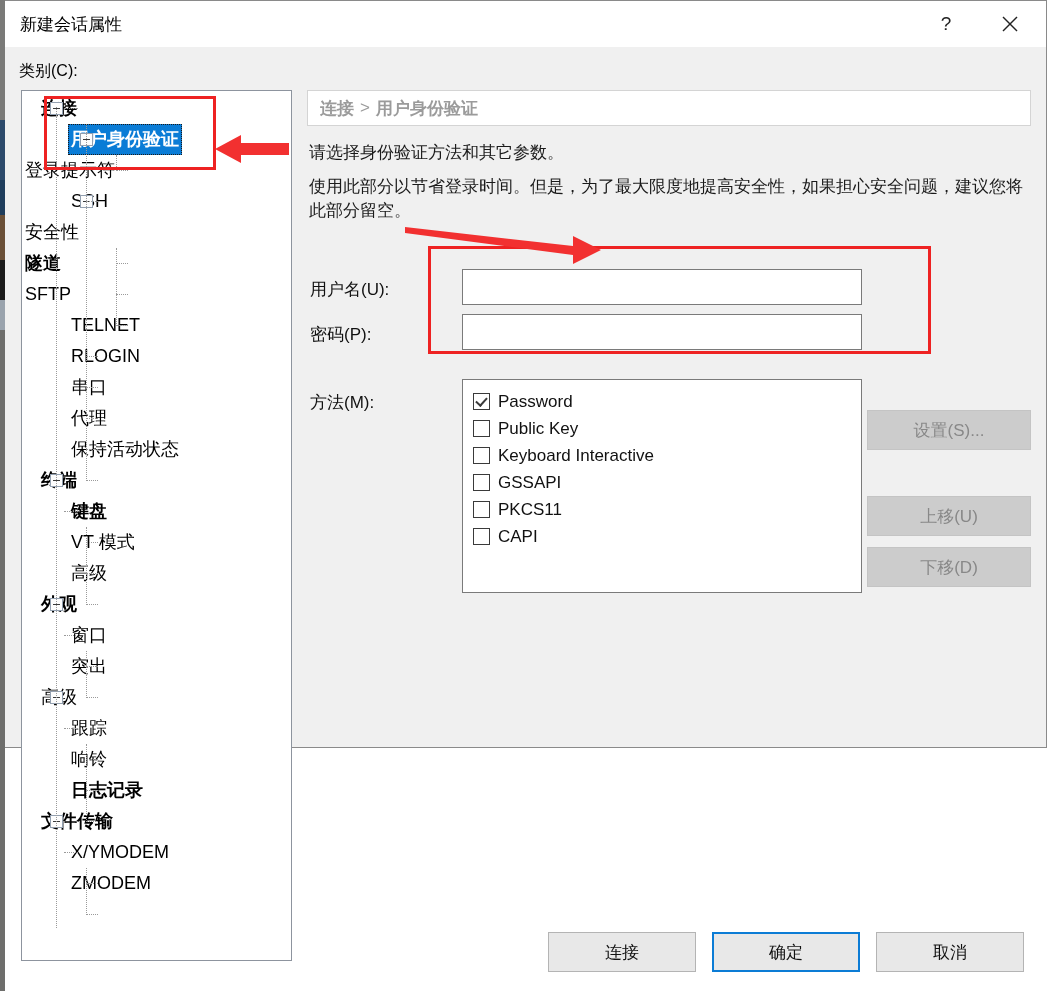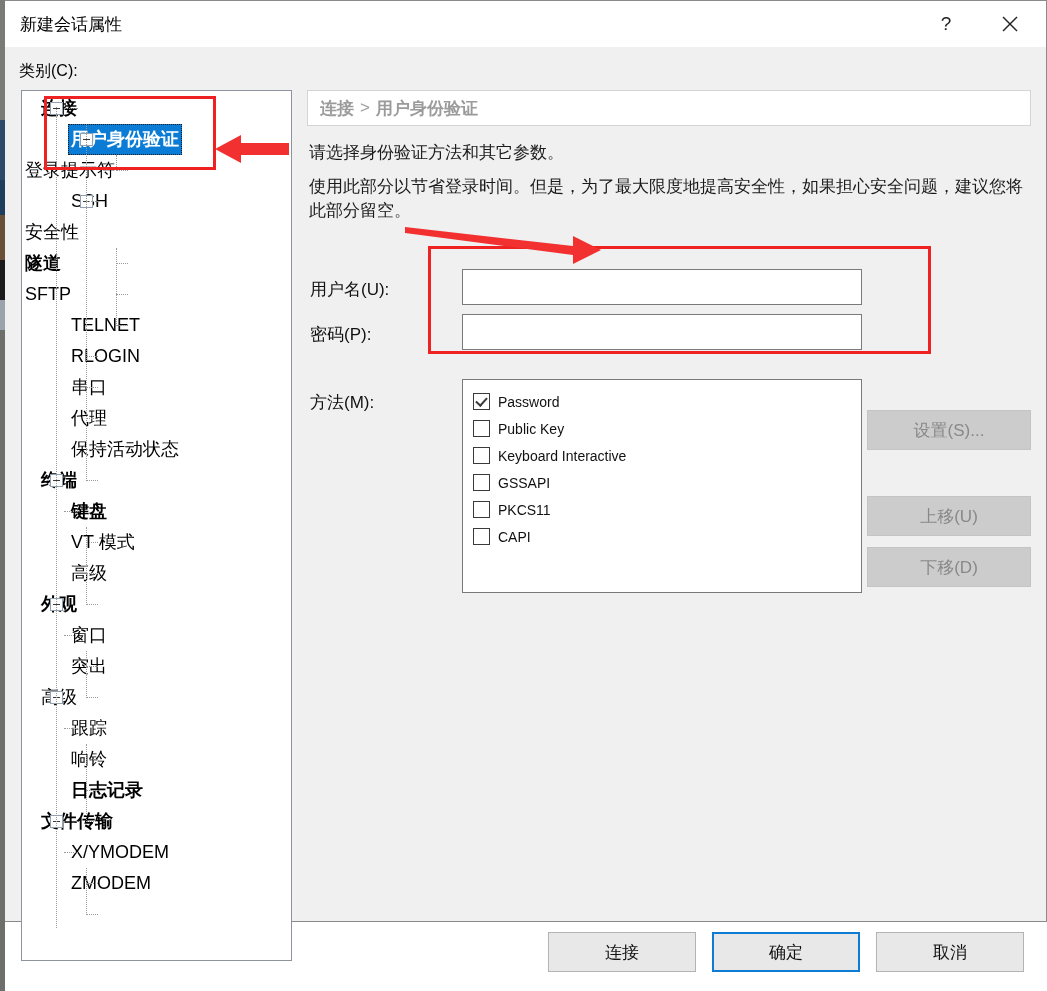--- a/index.html
+++ b/index.html
@@ -28,21 +28,21 @@
       #1b1b1b 260px, #1b1b1b 300px,
       #9aa3ad 300px, #9aa3ad 330px,
       #6e6e6c 330px, #6e6e6c 991px);
   }
 
   
   .dialog {
     position: absolute;
     left: 5px; top: 0;
     width: 1042px;
-    height: 922px;
+    height: 748px;
     background: #f0f0f0;
     border: 1px solid #8a8a8a;
     border-left: none;
     box-sizing: border-box;
   }
 
   
   .titlebar {
     position: absolute;
     left: 0; top: 0;
@@ -235,21 +235,21 @@
     height: 214px;
     background: #ffffff;
     border: 1px solid #7a7a7a;
     box-sizing: border-box;
     padding: 8px 0 0 10px;
   }
   .mrow {
     display: flex;
     align-items: center;
     height: 27px;
-    font-size: 14px;
+    font-size: 17px;
     color: #111;
   }
   .cbx {
     width: 17px;
     height: 17px;
     border: 1px solid #3a3a3a;
     background: #ffffff;
     box-sizing: border-box;
     margin-right: 8px;
     position: relative;

